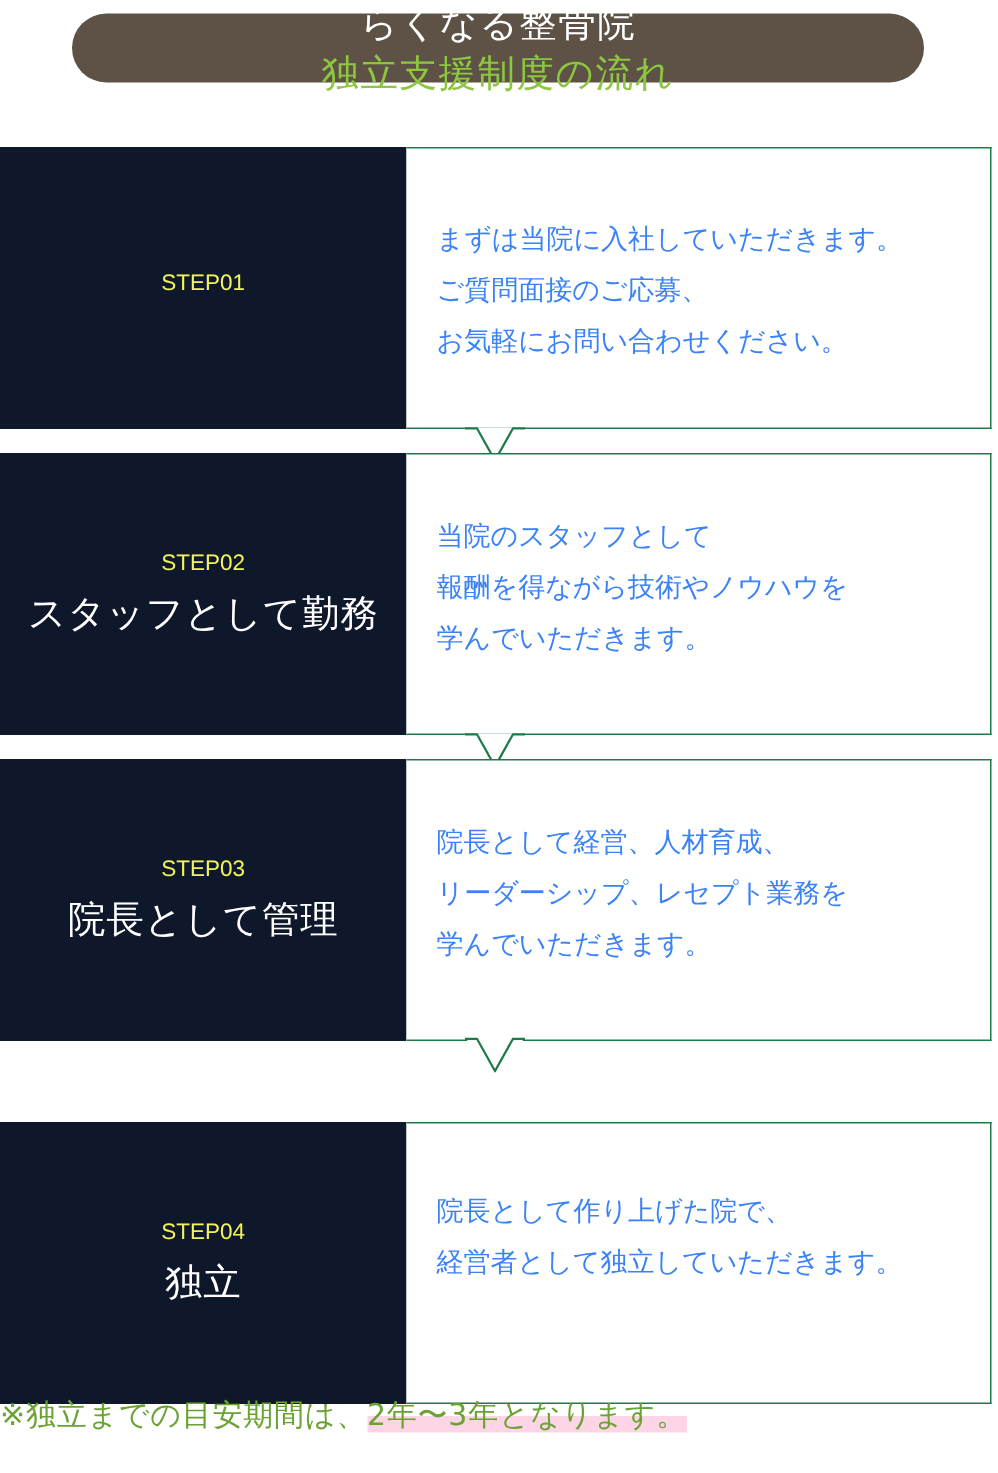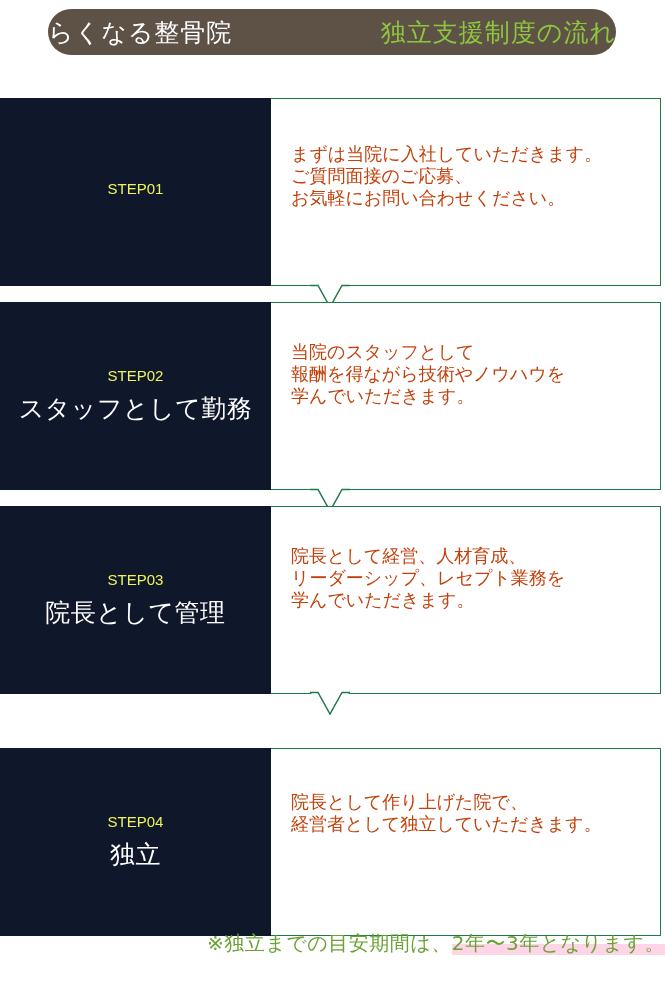--- a/index.html
+++ b/index.html
@@ -1,43 +1,43 @@
 <!DOCTYPE html>
 <html><head>
 <meta charset="utf-8">
 <style>
   html, body { margin: 0; padding: 0; background: #ffffff; }
   body { width: 665px; height: 982px; position: relative; overflow: hidden;
          font-family: "DejaVu Sans", "Liberation Sans", sans-serif; }
   .header {
     position: absolute; left: 48px; top: 9px; width: 568px; height: 46px;
     background: #5e5246; border-radius: 23px;
-    display: flex; align-items: center; justify-content: space-between;
-    font-size: 25px; letter-spacing: 1px; color: #ffffff;
+    display: flex; align-items: center; justify-content: center;
+    font-size: 25px; letter-spacing: 1px; color: #ffffff; flex-direction: column;
   }
   .header .accent { color: #8dc63f; }
   .step { position: absolute; left: 0; width: 663px; height: 188px; }
   .step .left {
     position: absolute; left: 0; top: 0; width: 271px; height: 188px;
     background: #0f172a;
     display: flex; flex-direction: column; align-items: center; justify-content: center;
   }
   .step .num { color: #f0f35a; font-size: 15px; margin-bottom: 8px; font-family: "Liberation Sans", sans-serif; }
   .step .title { color: #ffffff; font-size: 25px; letter-spacing: 0.5px; }
   .step .right {
     position: absolute; left: 271px; top: 0; width: 389px; height: 186px;
     border: 1.5px solid #1f7a4a; border-left: none; background: #fff;
   }
   .step .desc {
     position: absolute; left: 20px; top: 48px; right: 8px;
-    font-size: 18px; line-height: 22px; color: #c2410c; white-space: pre-line;
+    font-size: 18px; line-height: 34px; color: #3b82f6; white-space: pre-line;
   }
   .notch { position: absolute; left: 310px; width: 40px; height: 24px; }
   .footer {
-    position: absolute; left: 0; top: 930px; width: 665px; text-align: right;
+    position: absolute; left: 0; top: 930px; width: 665px; text-align: left;
     font-size: 20px; color: #6aa334; letter-spacing: 0.5px;
   }
   .footer .hl { background: linear-gradient(transparent 55%, #fdd5e6 55%); }
 </style>
 </head>
 <body>
 
 <div class="header">
   <span>らくなる整骨院</span>
   <span class="accent">独立支援制度の流れ</span>

